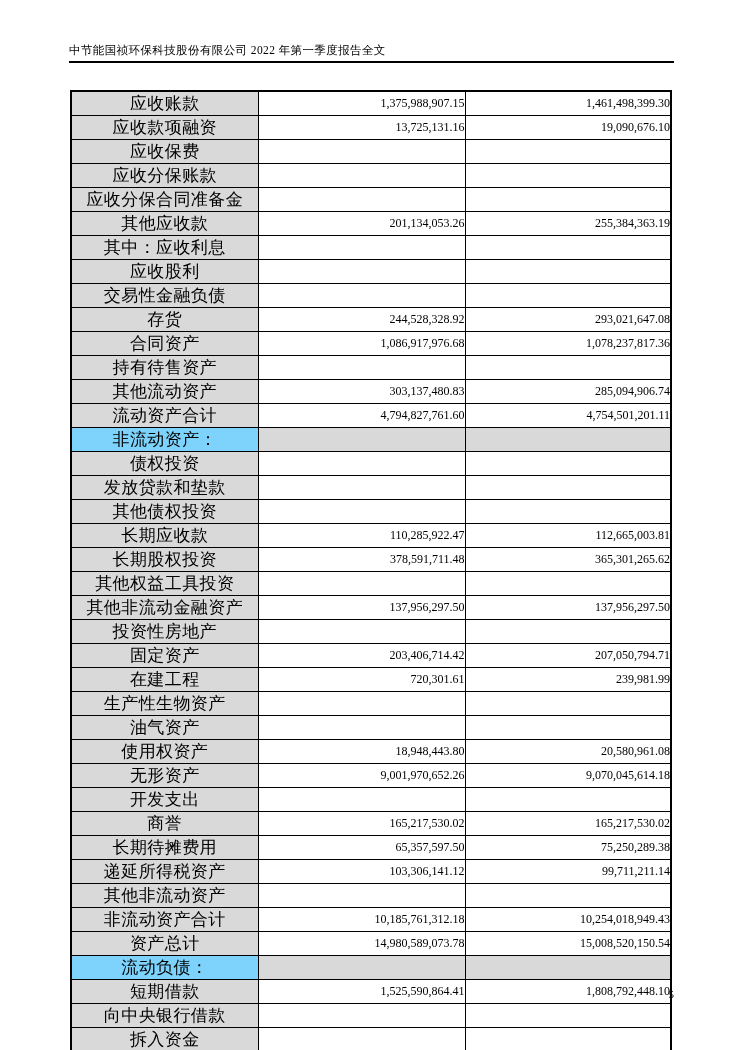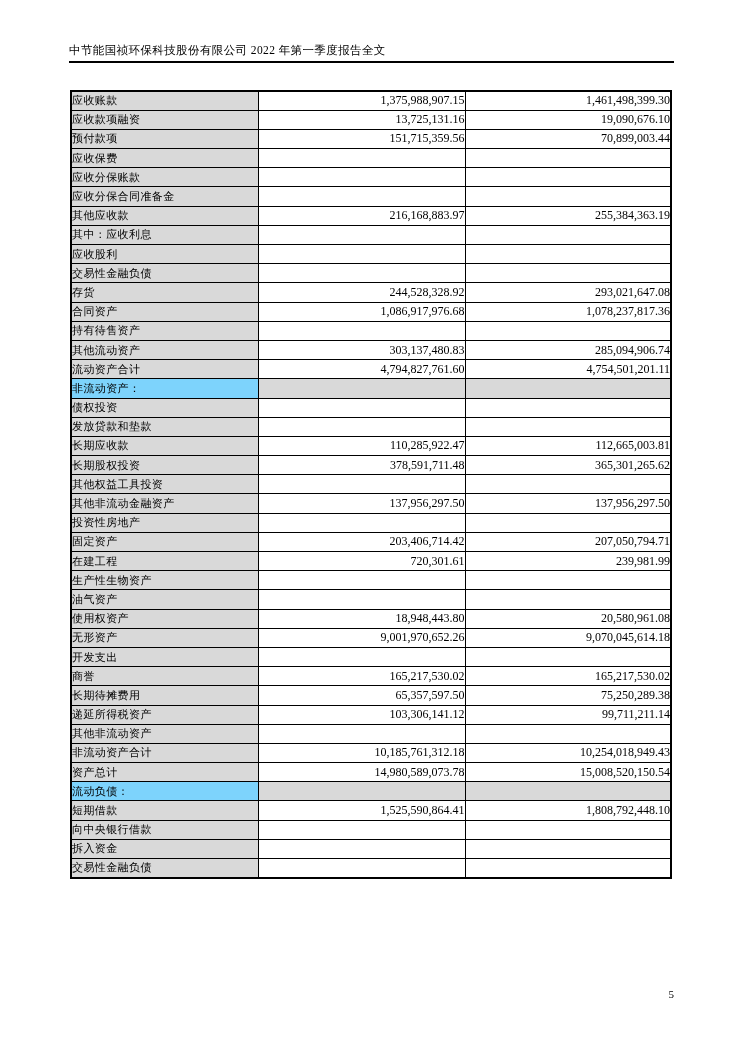--- a/index.html
+++ b/index.html
@@ -37,22 +37,23 @@
   table.balance-sheet td {
     border: 1px solid #000000;
     height: 19.2px;
     padding: 0;
     vertical-align: middle;
     overflow: hidden;
     white-space: nowrap;
   }
   td.label {
     background: #d9d9d9;
-    font-size: 11px;
+    font-size: 17px;
     letter-spacing: 0.4px;
+    text-align: center;
   }
   tr.section td { background: #7dd3fc; }
   td.val {
     text-align: right;
     padding-right: 5px;
     font-size: 12px;
     background: #ffffff;
   }
   tr.section td.val { background: #d9d9d9; }
   .ind0 { padding-left: 4px; }
@@ -84,42 +85,37 @@
         <td class="label ind1">应收账款</td>
         <td class="val">1,375,988,907.15</td>
         <td class="val">1,461,498,399.30</td>
       </tr>
       <tr>
         <td class="label ind1">应收款项融资</td>
         <td class="val">13,725,131.16</td>
         <td class="val">19,090,676.10</td>
       </tr>
       <tr>
-        <td class="label ind1">预付款项</td>
-        <td class="val">151,715,359.56</td>
-        <td class="val">70,899,003.44</td>
-      </tr>
-      <tr>
         <td class="label ind1">应收保费</td>
         <td class="val"></td>
         <td class="val"></td>
       </tr>
       <tr>
         <td class="label ind1">应收分保账款</td>
         <td class="val"></td>
         <td class="val"></td>
       </tr>
       <tr>
         <td class="label ind1">应收分保合同准备金</td>
         <td class="val"></td>
         <td class="val"></td>
       </tr>
       <tr>
         <td class="label ind1">其他应收款</td>
-        <td class="val">216,168,883.97</td>
+        <td class="val">201,134,053.26</td>
         <td class="val">255,384,363.19</td>
       </tr>
       <tr>
         <td class="label ind2">其中：应收利息</td>
         <td class="val"></td>
         <td class="val"></td>
       </tr>
       <tr>
         <td class="label ind3">应收股利</td>
         <td class="val"></td>
@@ -164,20 +160,25 @@
         <td class="label ind1">债权投资</td>
         <td class="val"></td>
         <td class="val"></td>
       </tr>
       <tr>
         <td class="label ind1">发放贷款和垫款</td>
         <td class="val"></td>
         <td class="val"></td>
       </tr>
       <tr>
+        <td class="label ind1">其他债权投资</td>
+        <td class="val"></td>
+        <td class="val"></td>
+      </tr>
+      <tr>
         <td class="label ind1">长期应收款</td>
         <td class="val">110,285,922.47</td>
         <td class="val">112,665,003.81</td>
       </tr>
       <tr>
         <td class="label ind1">长期股权投资</td>
         <td class="val">378,591,711.48</td>
         <td class="val">365,301,265.62</td>
       </tr>
       <tr>

